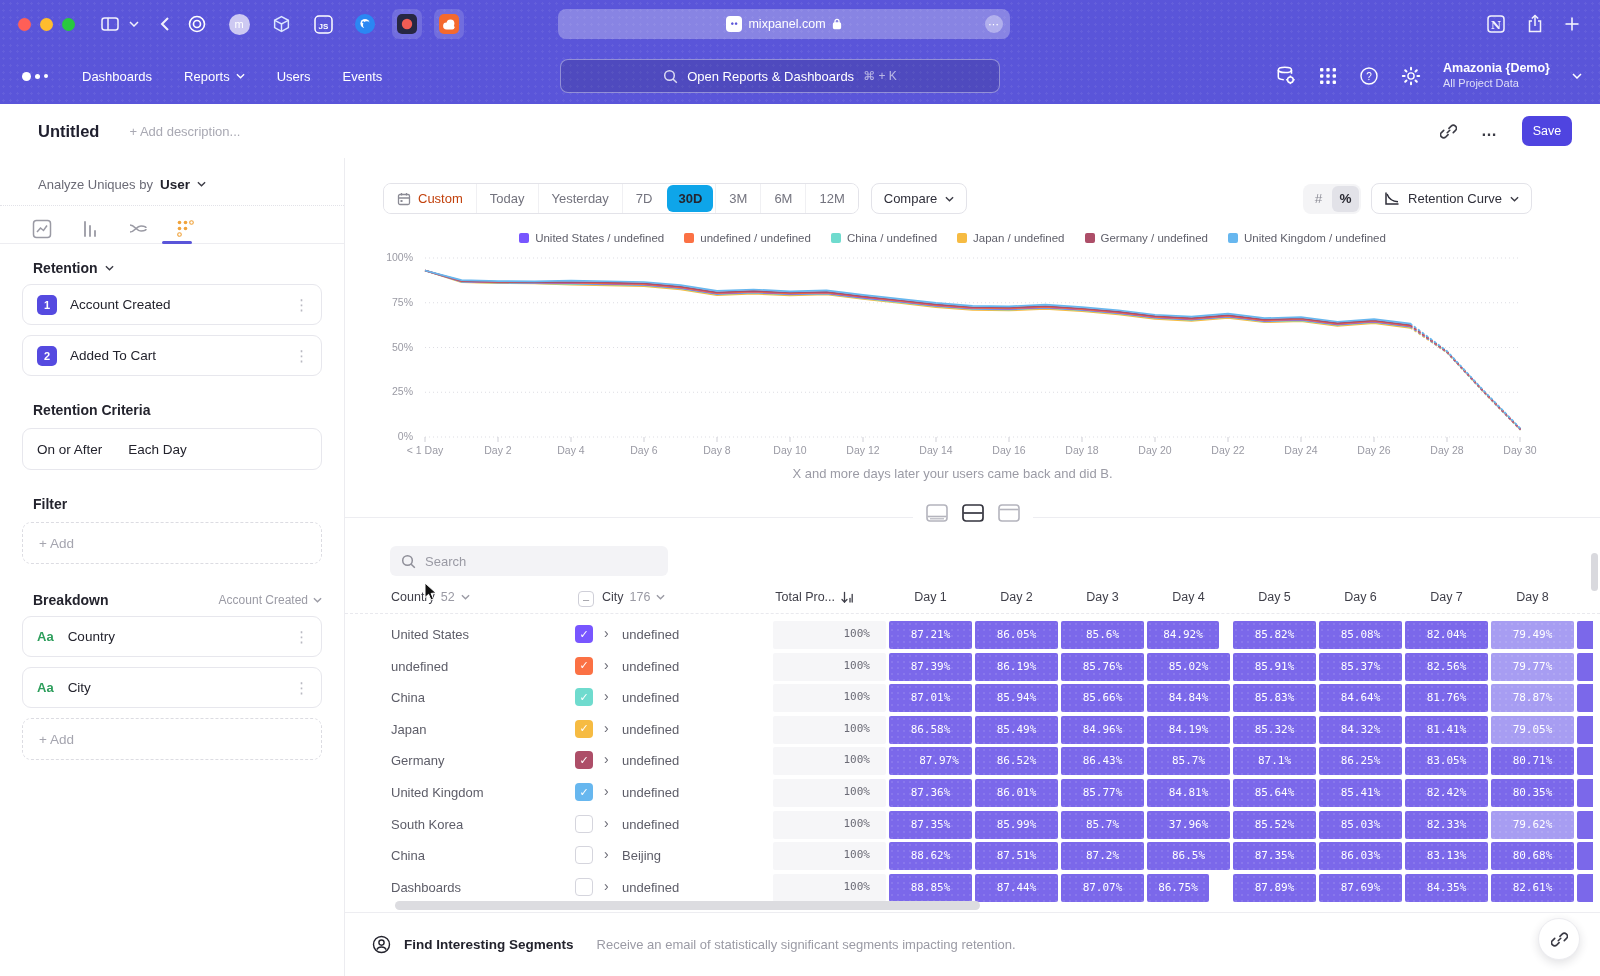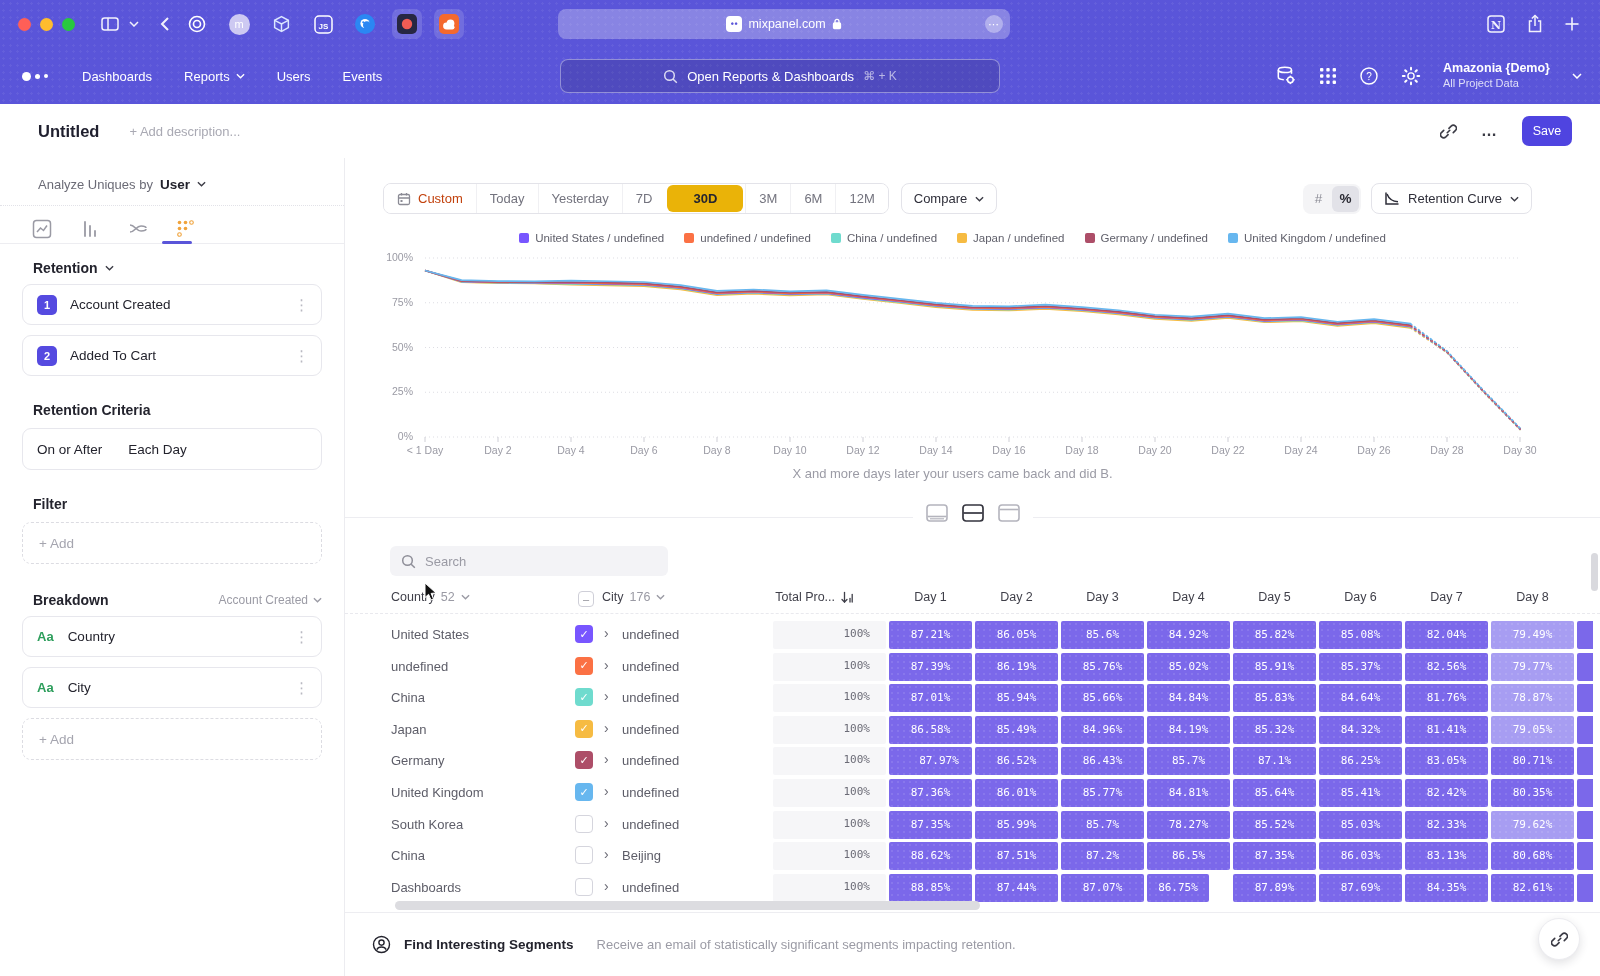--- a/index.html
+++ b/index.html
@@ -73,21 +73,21 @@
   #sb-footer span { font-size:12.5px; color:#9b9ba5; }
 
   
   #main { position:absolute; left:345px; top:158px; width:1255px; height:818px; background:#fff; }
 
   #controls-row { position:absolute; left:38px; top:25px; height:31px; display:flex; align-items:center; }
   #date-range-group { display:flex; align-items:center; height:31px; border:1px solid #e3e3e9; border-radius:8px; overflow:hidden; }
   .dr-btn { height:100%; display:flex; align-items:center; gap:7px; padding:0 13px; font-size:13px; color:#73737e;
             border-left:1px solid #f0f0f3; background:#fff; }
   .dr-btn:first-child { border-left:none; color:#c2410c; }
-  .dr-btn.sel { background:#eab308; color:#25252f; font-weight:700; border-radius:6px; margin:2px; height:27px; border-left:none; padding:0 26px; }
+  .dr-btn.sel { background:#0ea5e9; color:#25252f; font-weight:700; border-radius:6px; margin:2px; height:27px; border-left:none; padding:0 11px; }
   .btn { height:31px; border:1px solid #e3e3e9; border-radius:8px; background:#fff; display:flex; align-items:center;
          gap:8px; padding:0 12px; font-size:13px; color:#2f2f3a; }
   #compare-btn { margin-left:12px; }
   #right-controls { position:absolute; right:68px; top:25px; display:flex; align-items:center; gap:10px; }
   #unit-toggle { background:#f4f4f6; border-radius:8px; padding:2px; display:flex; height:30px; }
   .unit { width:27px; display:flex; align-items:center; justify-content:center; font-size:13.5px; color:#8b8b95; }
   .unit.sel { background:#e2e2e8; border-radius:6px; color:#2a2a33; font-weight:600; }
 
   #legend { position:absolute; left:0; top:74px; width:1215px; display:flex; justify-content:center; gap:20px; }
   .lg-item { display:flex; align-items:center; gap:6px; font-size:11.5px; color:#60606b; }
@@ -659,21 +659,21 @@
   <div id="rows">
       <div class="trow" style="top: 0px;">
         <span class="c-country">United States</span>
         <span class="cbox" style="background: rgb(120, 86, 255);">✓</span>
         <span class="c-chev">›</span>
         <span class="c-city">undefined</span>
         <span class="c-total">100%</span>
         <span class="cell" style="left: 544px; width: 83px;">87.21%</span>
         <span class="cell" style="left: 630px; width: 83px;">86.05%</span>
         <span class="cell" style="left: 716px; width: 83px;">85.6%</span>
-        <span class="cell" style="left: 802px; width: 83px;">84.92%</span>
+        <span class="cell" style="left: 802px; width: 72px;">84.92%</span>
         <span class="cell" style="left: 888px; width: 83px;">85.82%</span>
         <span class="cell" style="left: 974px; width: 83px;">85.08%</span>
         <span class="cell" style="left: 1060px; width: 83px;">82.04%</span>
         <span class="cell light" style="left: 1146px; width: 83px;">79.49%</span>
         <span class="sliver"></span>
       </div>
       <div class="trow" style="top: 31.6px;">
         <span class="c-country">undefined</span>
         <span class="cbox" style="background: rgb(251, 113, 68);">✓</span>
         <span class="c-chev">›</span>
@@ -755,21 +755,21 @@
       </div>
       <div class="trow" style="top: 189.6px;">
         <span class="c-country">South Korea</span>
         <span class="cbox off"></span>
         <span class="c-chev">›</span>
         <span class="c-city">undefined</span>
         <span class="c-total">100%</span>
         <span class="cell" style="left: 544px; width: 83px;">87.35%</span>
         <span class="cell" style="left: 630px; width: 83px;">85.99%</span>
         <span class="cell" style="left: 716px; width: 83px;">85.7%</span>
-        <span class="cell" style="left: 802px; width: 83px;">78.27%</span>
+        <span class="cell" style="left: 802px; width: 83px;">37.96%</span>
         <span class="cell" style="left: 888px; width: 83px;">85.52%</span>
         <span class="cell" style="left: 974px; width: 83px;">85.03%</span>
         <span class="cell" style="left: 1060px; width: 83px;">82.33%</span>
         <span class="cell light" style="left: 1146px; width: 83px;">79.62%</span>
         <span class="sliver"></span>
       </div>
       <div class="trow" style="top: 221.2px;">
         <span class="c-country">China</span>
         <span class="cbox off"></span>
         <span class="c-chev">›</span>

